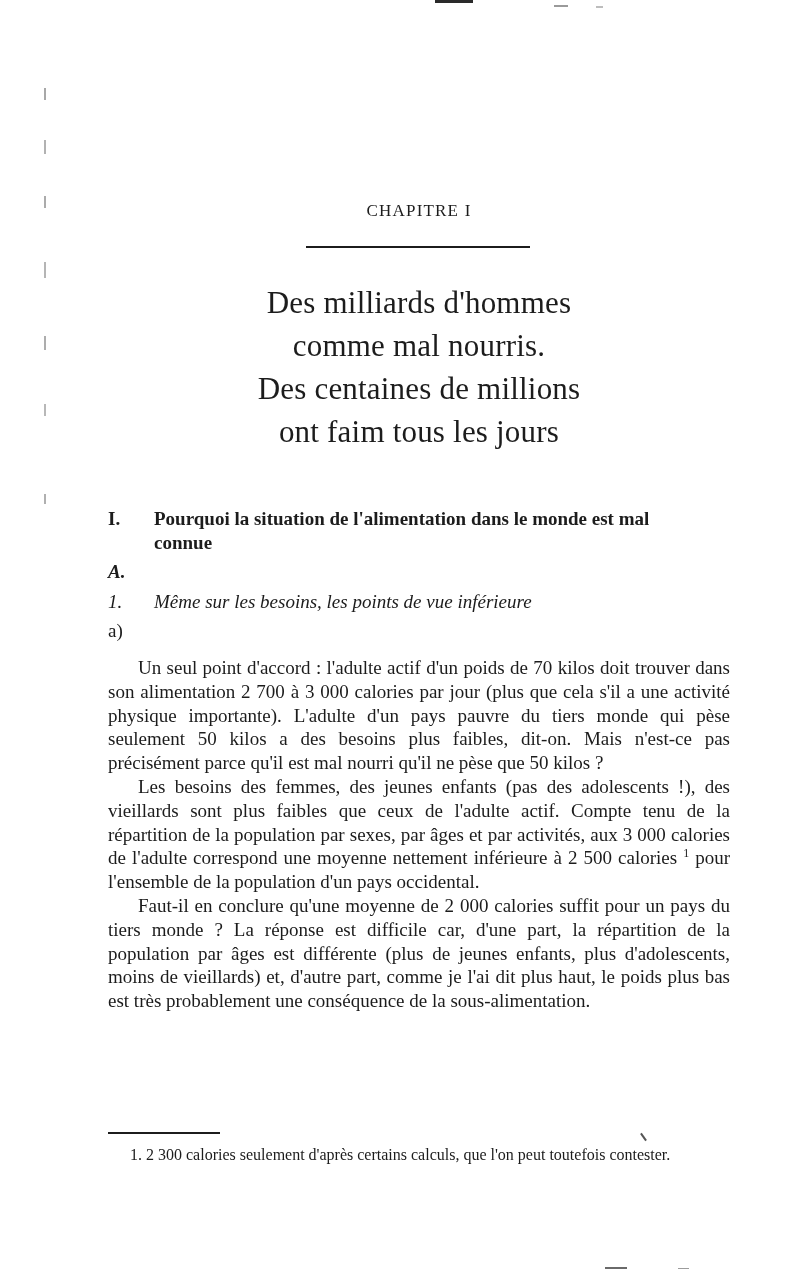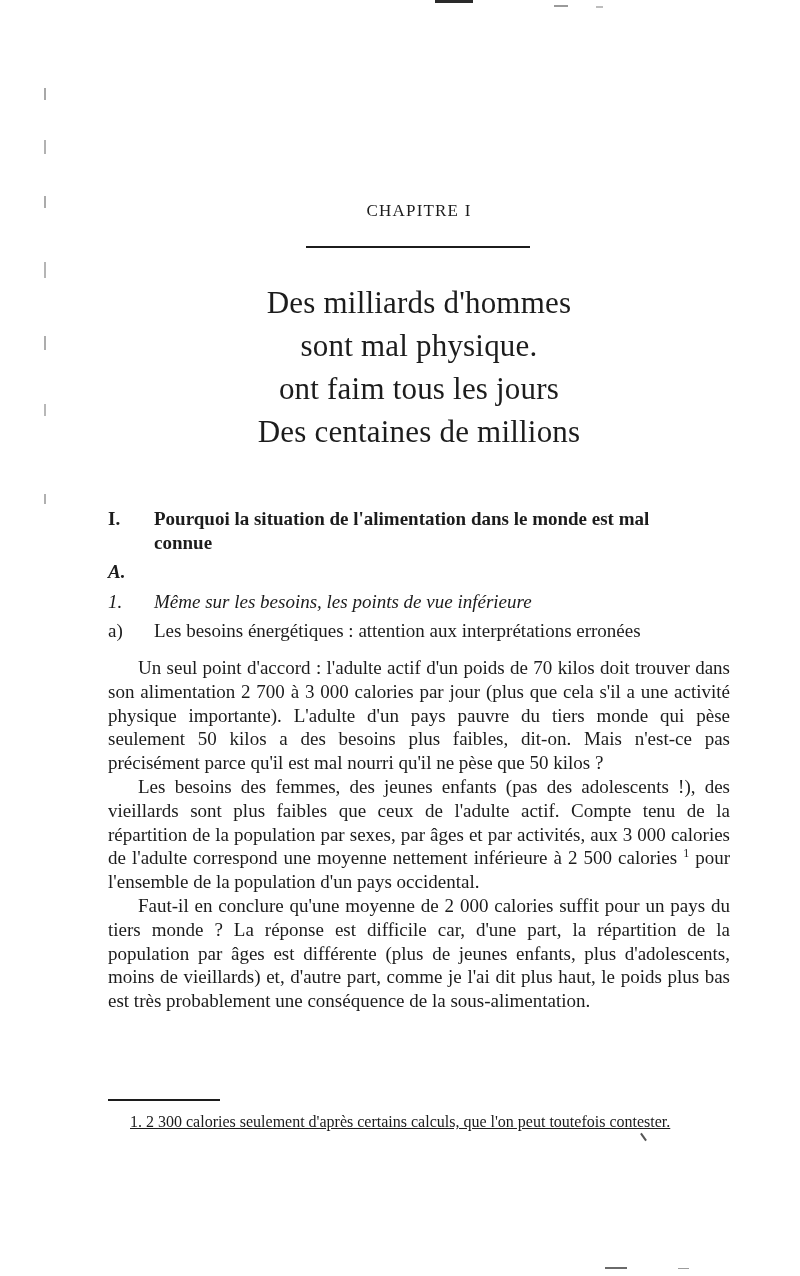--- a/index.html
+++ b/index.html
@@ -45,21 +45,21 @@
 
   .body-text {
     top:656px;
     font-size:19px;
     line-height:23.8px;
     text-align:justify;
   }
   .par { text-indent:30px; }
   sup.fn-ref { font-size:12px; line-height:0; vertical-align:super; }
 
-  .footnote-block { top:1099px;text-decoration:underline; }
+  .footnote-block { top:1132px; }
   .fn-rule { width:112px; border-top:2px solid #1c1c1c; margin-bottom:11px; }
   .fn-text {
     font-size:16px;
     line-height:20px;
     text-align:justify;
     text-indent:22px;
   }
 
   
   .artifact { position:absolute; background:#2a2a2a; }
@@ -100,40 +100,39 @@
   <div class="artifact a13"></div>
   <div class="artifact a14"></div>
   <div class="artifact a15"></div>
 
   <div class="block chapter">CHAPITRE I</div>
 
   <div class="block rule"></div>
 
   <h1 class="block title">
     <span class="t-line">Des milliards d'hommes</span>
-    <span class="t-line">sont mal physique.</span>
+    <span class="t-line">comme mal nourris.</span>
+    <span class="t-line">Des centaines de millions</span>
     <span class="t-line">ont faim tous les jours</span>
-    <span class="t-line">Des centaines de millions</span>
   </h1>
 
   <div class="block outline">
     <div class="o-item i1">
       <span class="o-marker">I.</span>
       <span class="o-text">Pourquoi la situation de l'alimentation dans le monde est mal connue</span>
     </div>
     <div class="o-item i2">
       <span class="o-marker">A.</span>
     </div>
     <div class="o-item i3">
       <span class="o-marker">1.</span>
       <span class="o-text">Même sur les besoins, les points de vue inférieure</span>
     </div>
     <div class="o-item i4">
       <span class="o-marker">a)</span>
-      <span class="o-text">Les besoins énergétiques : attention aux interprétations erronées</span>
     </div>
   </div>
 
   <div class="block body-text">
     <p class="par">Un seul point d'accord : l'adulte actif d'un poids de 70 kilos doit trouver dans son alimentation 2 700 à 3 000 calories par jour (plus que cela s'il a une activité physique importante). L'adulte d'un pays pauvre du tiers monde qui pèse seulement 50 kilos a des besoins plus faibles, dit-on. Mais n'est-ce pas précisément parce qu'il est mal nourri qu'il ne pèse que 50 kilos ?</p>
     <p class="par"><span>Les besoins des femmes, des jeunes enfants (pas des adolescents !), des vieillards sont plus faibles que ceux de l'adulte actif. Compte tenu de la répartition de la population par sexes, par âges et par activités, aux 3 000 calories de l'adulte correspond une moyenne nettement inférieure à 2 500 calories</span> <sup class="fn-ref">1</sup> <span>pour l'ensemble de la population d'un pays occidental.</span></p>
     <p class="par">Faut-il en conclure qu'une moyenne de 2 000 calories suffit pour un pays du tiers monde ? La réponse est difficile car, d'une part, la répartition de la population par âges est différente (plus de jeunes enfants, plus d'adolescents, moins de vieillards) et, d'autre part, comme je l'ai dit plus haut, le poids plus bas est très probablement une conséquence de la sous-alimentation.</p>
   </div>
 
   <div class="block footnote-block">

